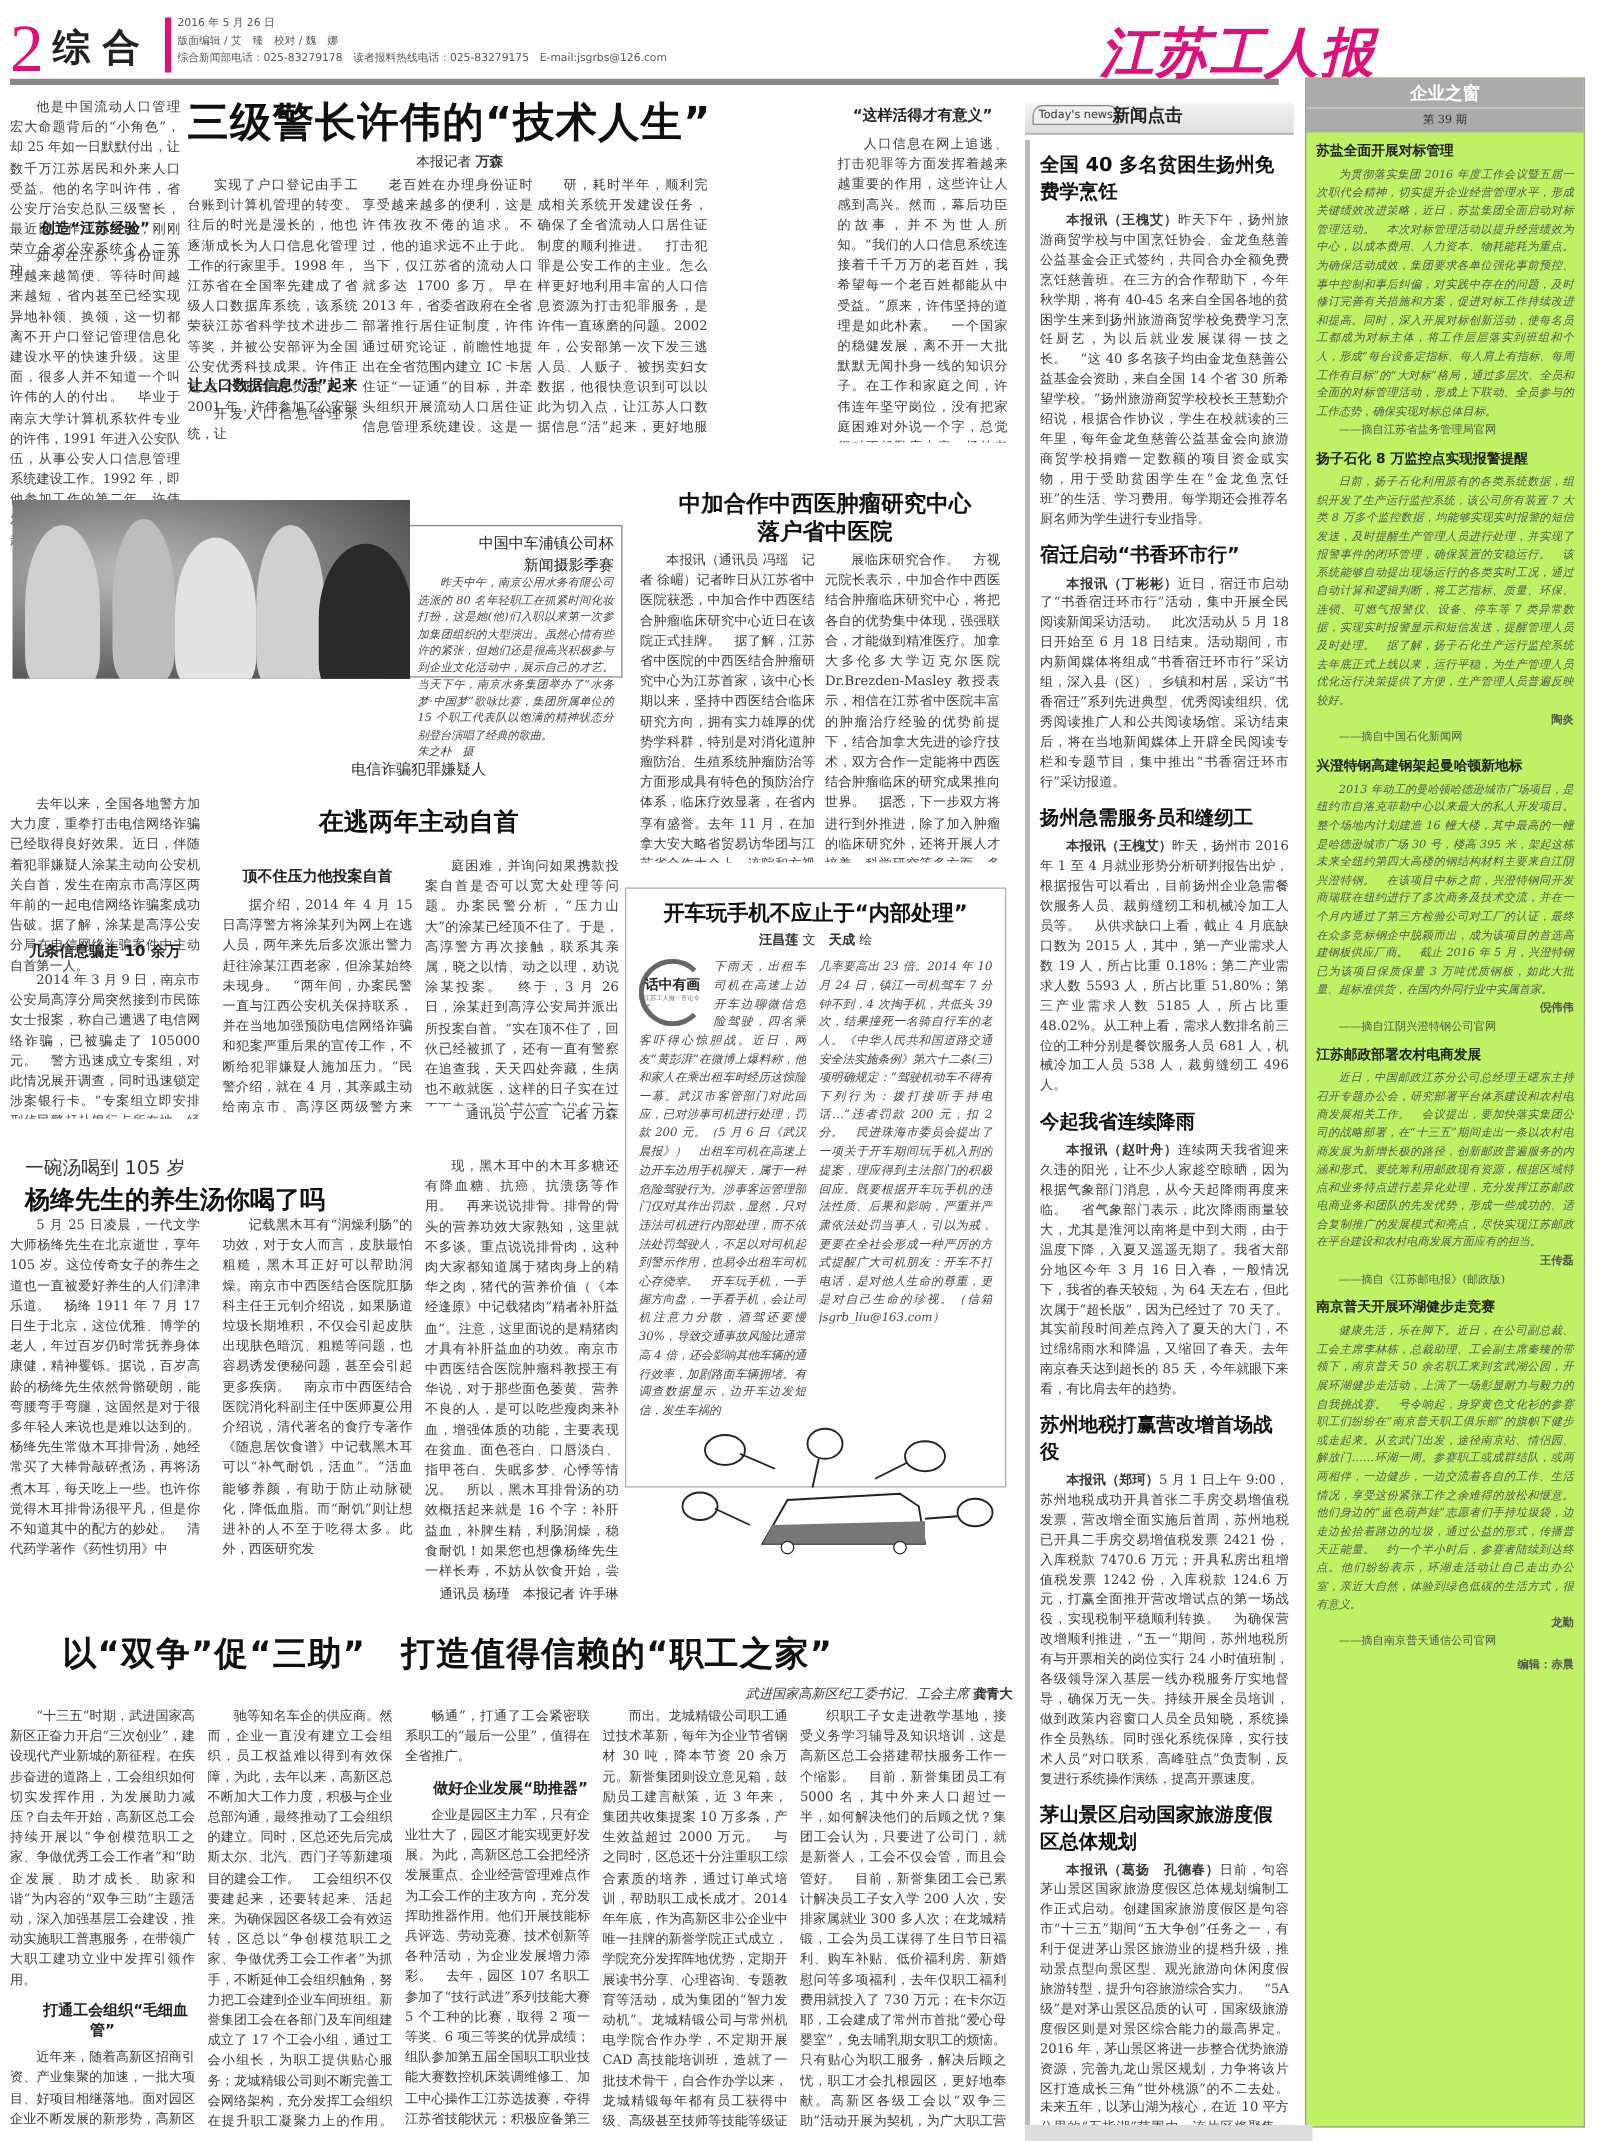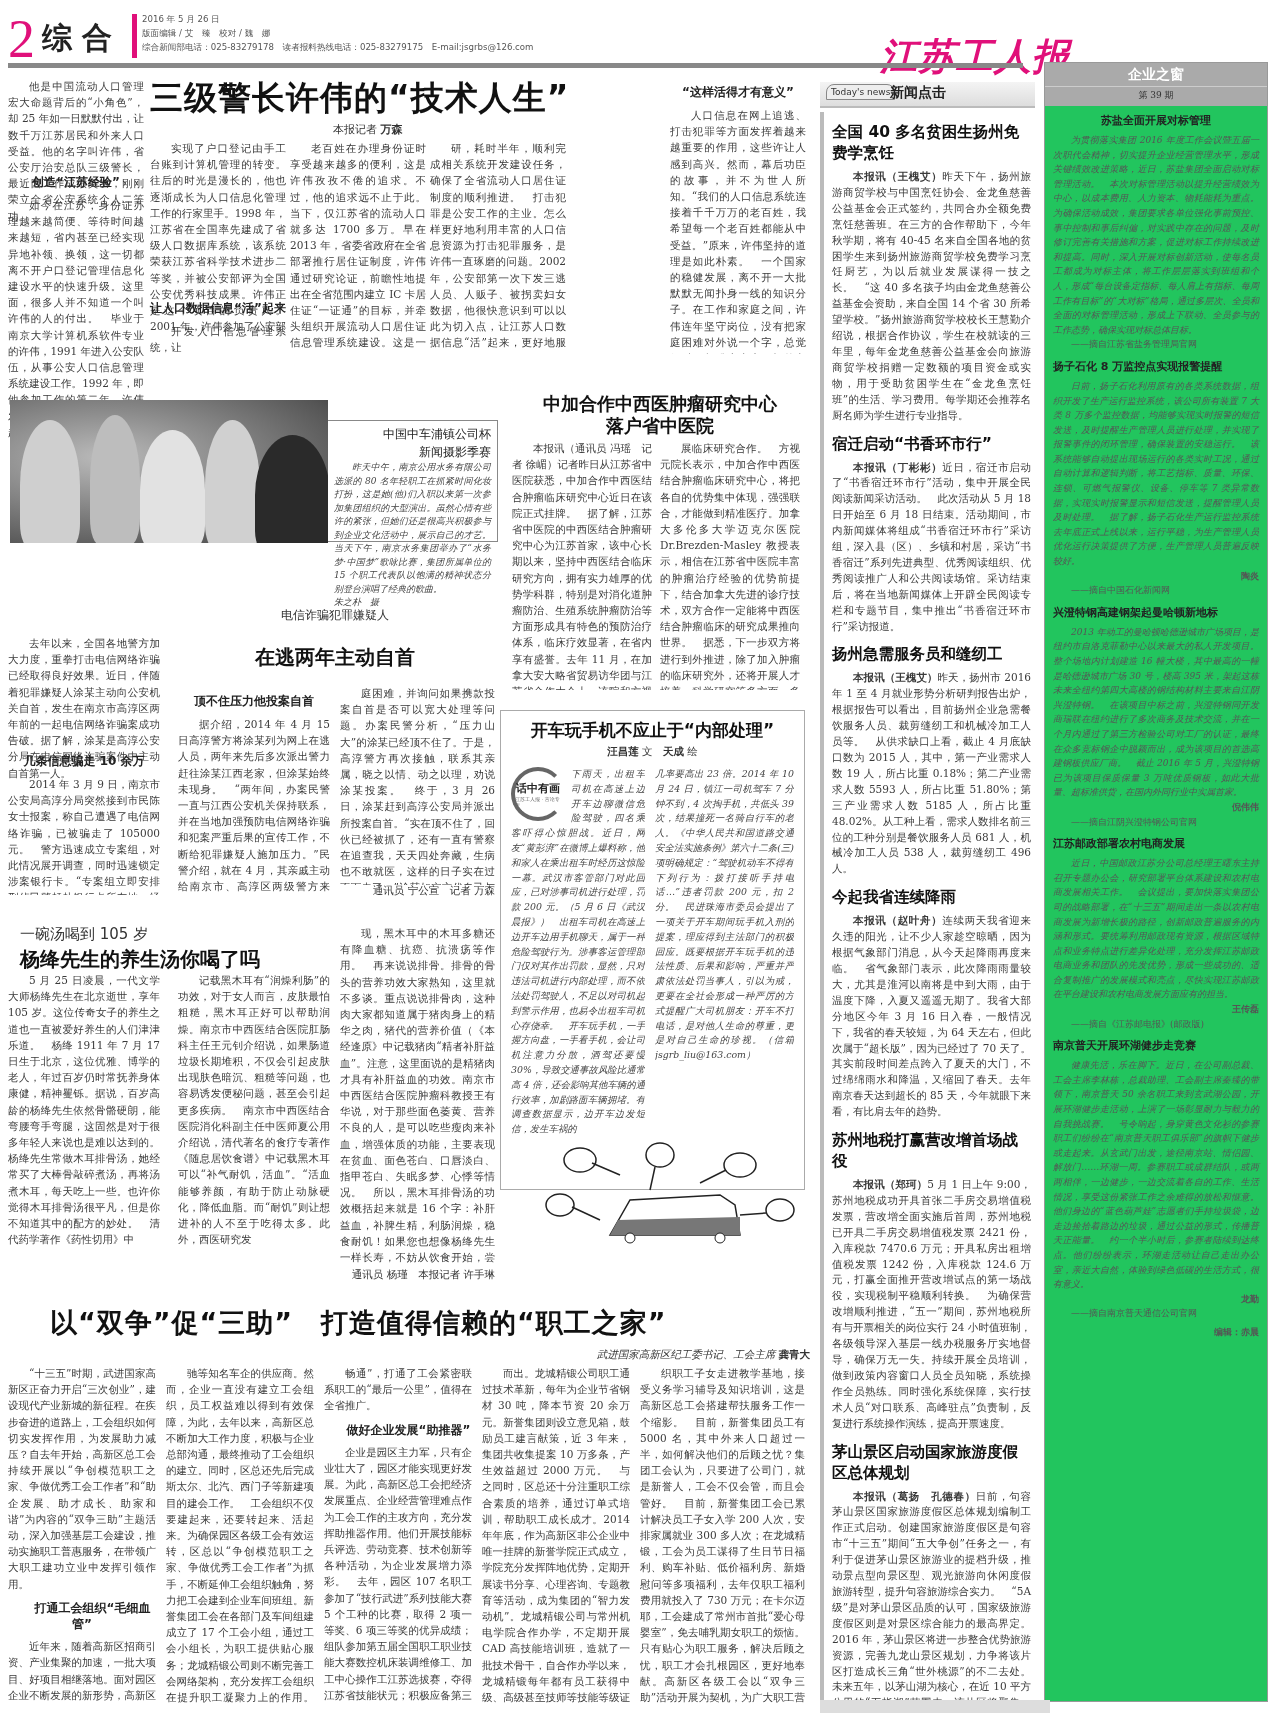--- a/index.html
+++ b/index.html
@@ -8,26 +8,26 @@
 .txt{font-size:10.5px;line-height:16.2px;color:#3a3a3a;text-align:justify;text-indent:2em}
 .txt p{text-indent:2em}
 .sans{font-family:"DejaVu Sans","Liberation Sans",sans-serif}
 .h-sub{font-family:"DejaVu Sans","Liberation Sans",sans-serif;font-weight:bold;font-size:12px;text-align:center;margin:8px 0 6px;color:#222}
 .byline{font-size:10.5px;text-align:right;color:#333}
 
 .pg-num{left:8px;top:12px;font-size:54px;color:#e0107a;font-family:"Liberation Serif",serif;line-height:1}
 .pg-sec{left:42px;top:18px;font-size:30px;font-weight:bold;font-family:"DejaVu Sans","Liberation Sans",sans-serif;letter-spacing:10px;color:#222}
 .pg-bar{left:132px;top:14px;width:5px;height:44px;background:#e0107a}
 .pg-meta{left:142px;top:12px;font-size:8.6px;line-height:14px;color:#555;font-family:"DejaVu Sans","Liberation Sans",sans-serif}
-.masthead{left:880px;top:32px;font-size:37px;color:#e0107a;font-family:"DejaVu Serif",serif;font-style:italic;font-weight:bold;letter-spacing:1px}
+.masthead{left:880px;top:14px;font-size:43px;color:#e0107a;font-family:"DejaVu Serif",serif;font-style:italic;font-weight:bold;letter-spacing:1px}
 .hr{left:8px;top:63px;width:1015px;height:5px;background:#888}
 
 .t-big{font-family:"DejaVu Sans","Liberation Sans",sans-serif;font-weight:bold;color:#111}
 
-.ent-box{left:1044px;top:62px;width:224px;height:1640px;border:1px solid #999;background:#22c55e}
+.ent-box{left:1044px;top:62px;width:224px;height:1640px;border:1px solid #999;background:#bef264}
 .ent-head{background:#aaa;color:#fff;text-align:center;font-family:"DejaVu Sans","Liberation Sans",sans-serif;font-weight:bold;font-size:14px;padding:3px 0 2px}
 .ent-issue{background:#aaa;color:#333;text-align:center;font-size:9px;padding:2px 0 4px;border-top:1px solid #ccc}
 .ent-title{font-family:"DejaVu Sans","Liberation Sans",sans-serif;font-weight:bold;font-size:11px;color:#222;padding:6px 8px 4px;line-height:17px}
 .ent-txt{font-size:9px;line-height:14.6px;color:#555;padding:0 8px;text-align:justify;font-style:italic}
 .ent-txt p{text-indent:2em}
 .ent-src{font-size:9px;color:#555;padding:0 8px;line-height:14.6px}
 
 .nc-head{left:820px;top:82px;width:215px;height:26px;background:linear-gradient(#f4f4f4,#ddd);border-bottom:2px solid #bbb}
 .nc-tag{left:826px;top:84px;font-size:9px;color:#333;border:1px solid #888;border-radius:8px 8px 0 0;padding:2px 4px;background:#eee;font-family:"DejaVu Sans",sans-serif}
 .nc-title{left:890px;top:84px;font-size:14px;font-weight:bold;font-family:"DejaVu Sans","Liberation Sans",sans-serif;color:#222}
@@ -213,21 +213,21 @@
       </div>
   </div>
 
 </div>
 
 <div class="abs ent-box">
   <div class="ent-head">企业之窗</div>
   <div class="ent-issue">第 39 期</div>
 
   <div>
-    <div class="ent-title" style="text-align:center">苏盐全面开展对标管理</div>
+    <div class="ent-title" style="">苏盐全面开展对标管理</div>
     <div class="ent-txt">
         <p>为贯彻落实集团 2016 年度工作会议暨五届一次职代会精神，切实提升企业经营管理水平，形成关键绩效改进策略，近日，苏盐集团全面启动对标管理活动。　本次对标管理活动以提升经营绩效为中心，以成本费用、人力资本、物耗能耗为重点。为确保活动成效，集团要求各单位强化事前预控、事中控制和事后纠偏，对实践中存在的问题，及时修订完善有关措施和方案，促进对标工作持续改进和提高。同时，深入开展对标创新活动，使每名员工都成为对标主体，将工作层层落实到班组和个人，形成“每台设备定指标、每人肩上有指标、每周工作有目标”的“大对标”格局，通过多层次、全员和全面的对标管理活动，形成上下联动、全员参与的工作态势，确保实现对标总体目标。</p>
       </div>
     <div class="ent-src" style="text-indent:2em">——摘自江苏省盐务管理局官网</div>
   </div>
   <div>
     <div class="ent-title">扬子石化 8 万监控点实现报警提醒</div>
     <div class="ent-txt">
         <p>日前，扬子石化利用原有的各类系统数据，组织开发了生产运行监控系统，该公司所有装置 7 大类 8 万多个监控数据，均能够实现实时报警的短信发送，及时提醒生产管理人员进行处理，并实现了报警事件的闭环管理，确保装置的安稳运行。　该系统能够自动提出现场运行的各类实时工况，通过自动计算和逻辑判断，将工艺指标、质量、环保、连锁、可燃气报警仪、设备、停车等 7 类异常数据，实现实时报警显示和短信发送，提醒管理人员及时处理。　据了解，扬子石化生产运行监控系统去年底正式上线以来，运行平稳，为生产管理人员优化运行决策提供了方便，生产管理人员普遍反映较好。</p>
       </div>

